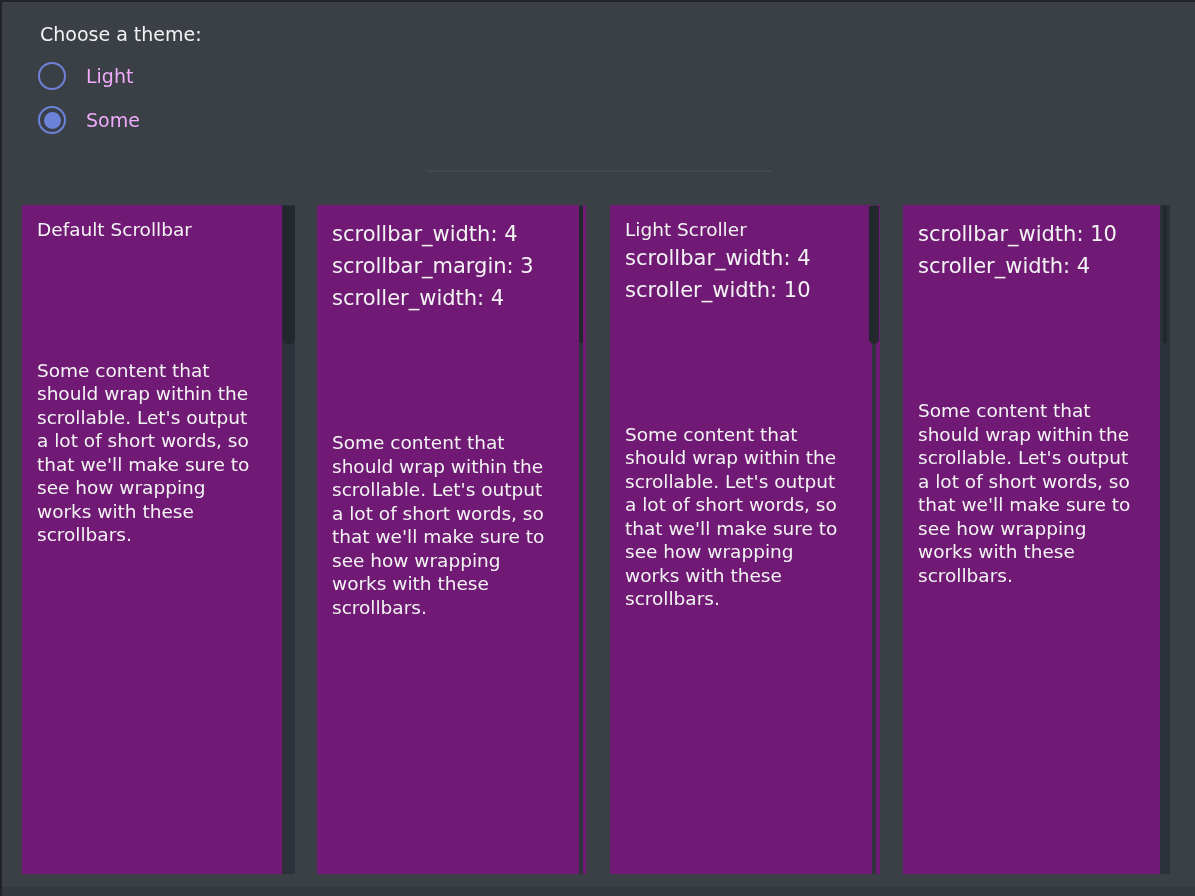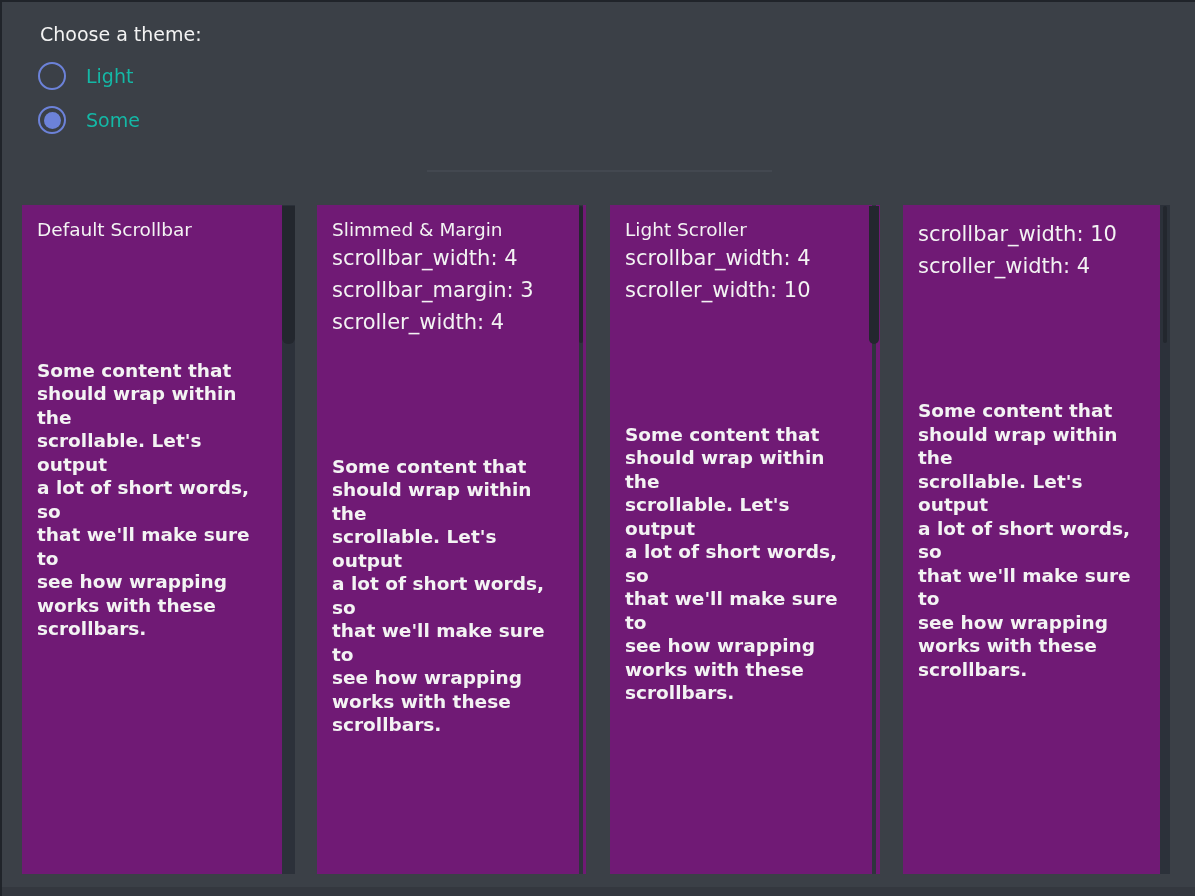--- a/index.html
+++ b/index.html
@@ -22,42 +22,42 @@
   .radio-row.dark{top:104px;}
   .radio-circle{
     width:28px;height:28px;border-radius:50%;
     border:2px solid #6c82d9;
     display:flex;align-items:center;justify-content:center;
     background:transparent;box-sizing:border-box;
     flex:0 0 auto;
   }
   .radio-dot{width:17px;height:17px;border-radius:50%;background:#6c82d9;display:none;}
   .radio-circle.on .radio-dot{display:block;}
-  .radio-text{margin-left:20px;font-size:19px;color:#14b8a6;}
+  .radio-text{margin-left:20px;font-size:19px;color:#f0abfc;}
 
   .divider{position:absolute;left:427px;top:170px;width:345px;height:2px;background:#4a4f57;opacity:.6;}
 
   
   .panel{
     position:absolute;top:205px;height:669px;
     background:#701a75;box-sizing:border-box;
   }
   .panel-1{left:22px;width:273px;}
   .panel-2{left:317px;width:269px;}
   .panel-3{left:610px;width:270px;}
   .panel-4{left:903px;width:267px;}
 
   .panel-content{
     position:absolute;left:0;top:0;bottom:0;right:18px;
     padding:13px 0 0 15px;
   }
   .panel-title{font-size:18.5px;line-height:23.5px;white-space:pre-line;}
   .panel-params{font-size:21px;line-height:32px;white-space:pre-line;}
   .panel-spacer{height:117px;}
-  .panel-body{font-size:18.5px;line-height:23.5px;white-space:pre-line;font-weight:bold;}
+  .panel-body{font-size:18.5px;line-height:23.5px;white-space:pre-line;}
 
   
   .sb-track{position:absolute;top:0;bottom:0;background:#2c313a;}
   .sb-thumb{position:absolute;background:#23272e;}
 
   .panel-1 .sb-track{right:0;width:13px;}
   .panel-1 .sb-thumb{right:0;width:13px;top:1px;height:138px;border-radius:0 0 6px 6px;}
 
   .panel-2 .sb-track{right:3px;width:4px;background:#2f343d;}
   .panel-2 .sb-thumb{right:3px;width:4px;top:1px;height:137px;border-radius:2px;}
@@ -110,21 +110,20 @@
 see how wrapping
 works with these
 scrollbars.</div>
   </div>
   <div class="sb-track"></div>
   <div class="sb-thumb"></div>
 </div>
 
 <div class="panel panel-2">
   <div class="panel-content">
-    <div class="panel-title">Slimmed &amp; Margin</div>
     <div class="panel-params">scrollbar_width: 4
 scrollbar_margin: 3
 scroller_width: 4</div>
     <div class="panel-spacer"></div>
     <div class="panel-body">Some content that
 should wrap within the
 scrollable. Let's output
 a lot of short words, so
 that we'll make sure to
 see how wrapping

